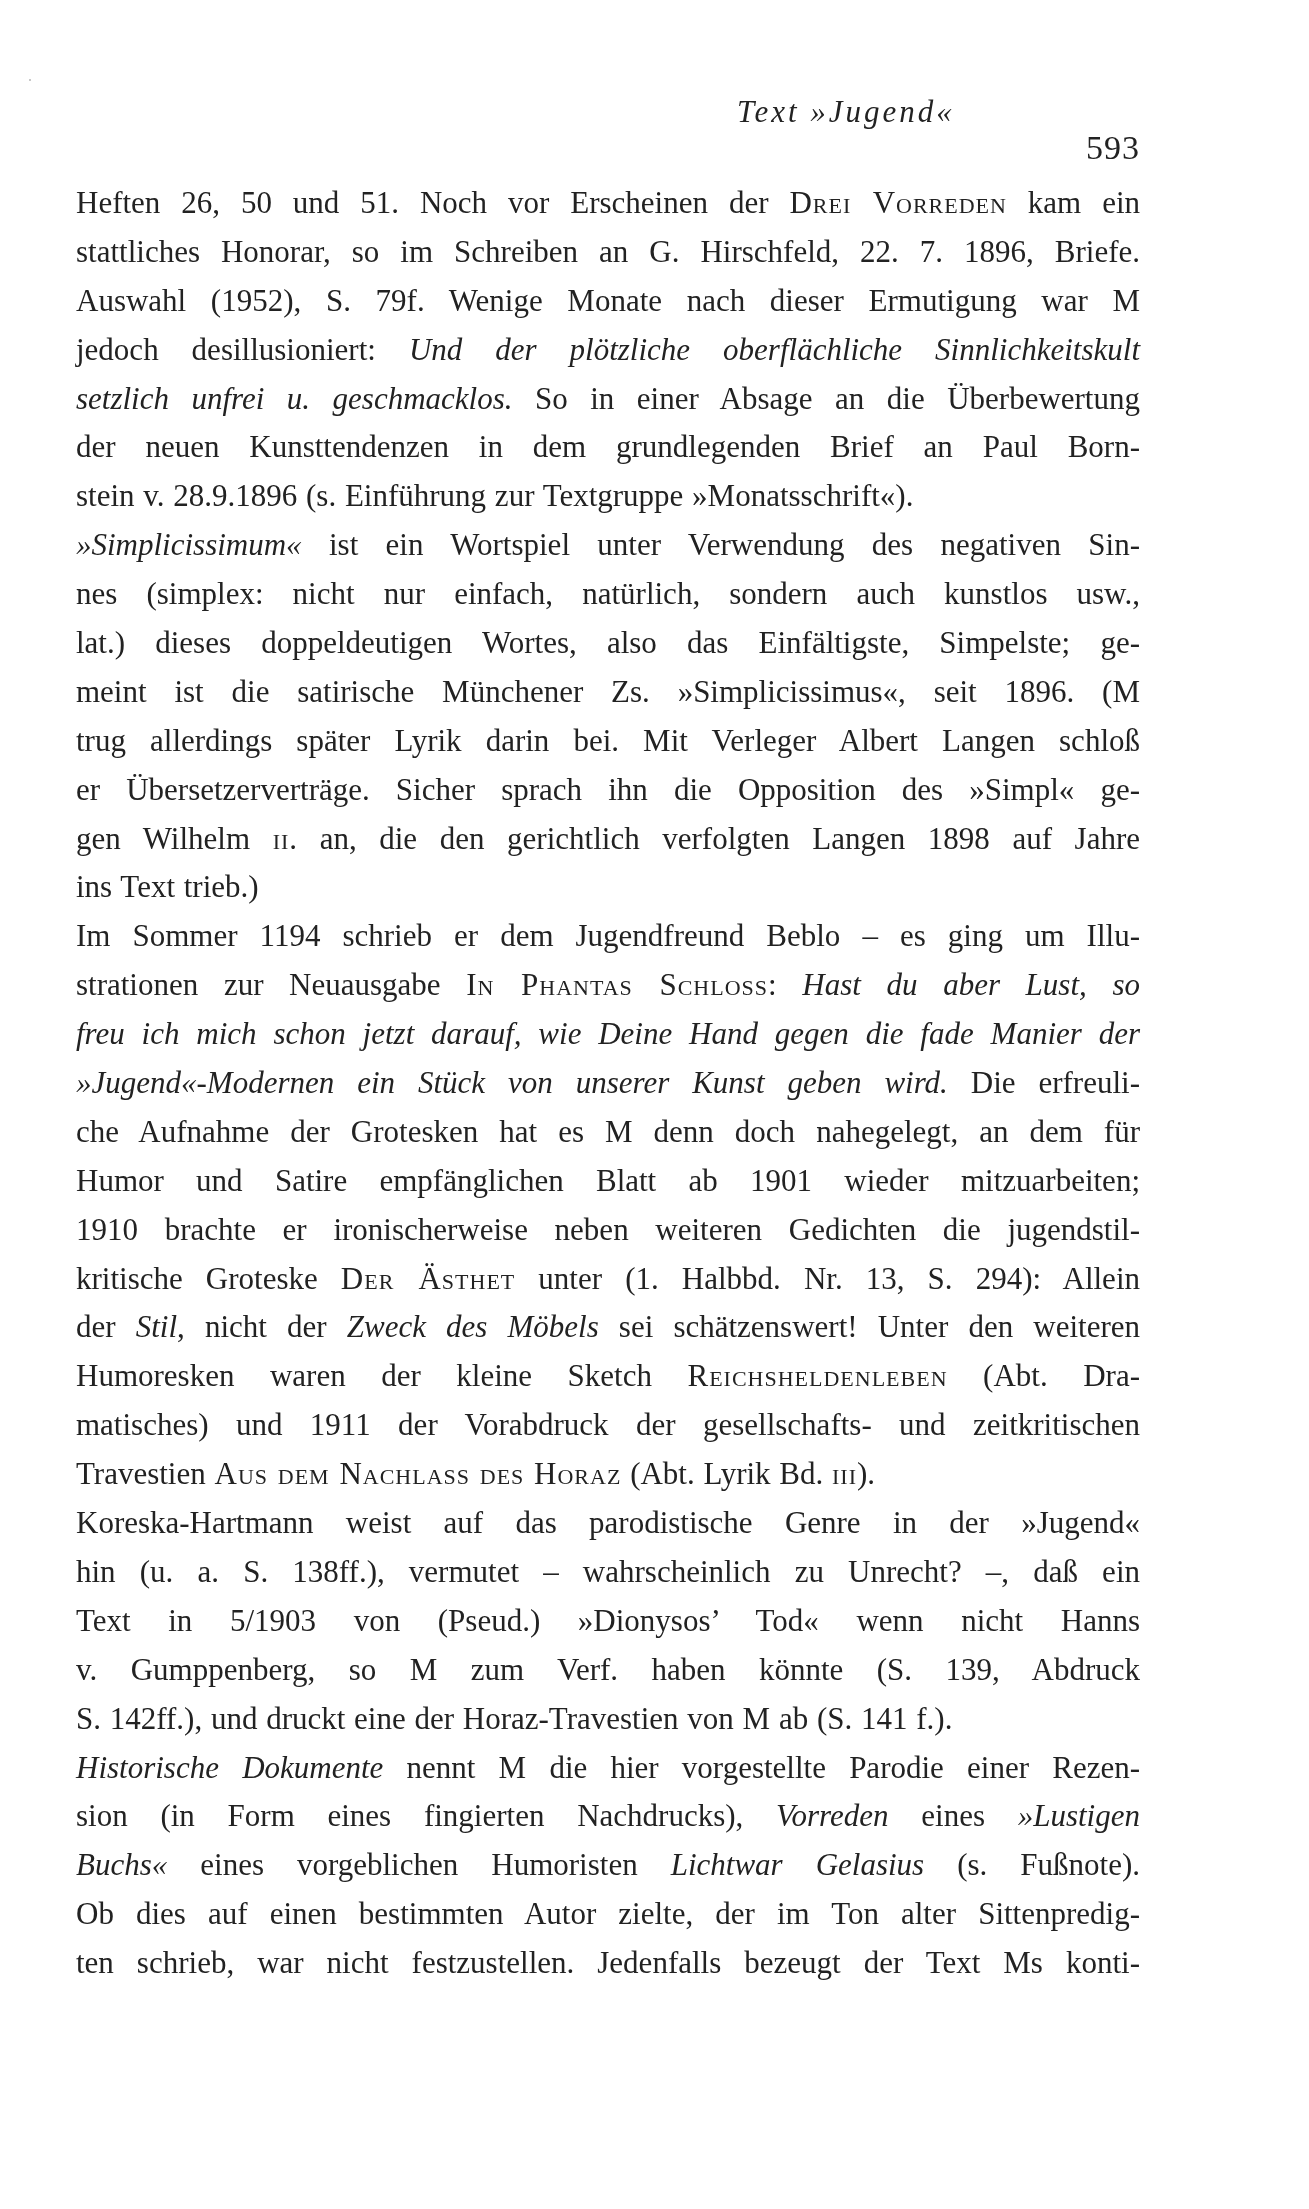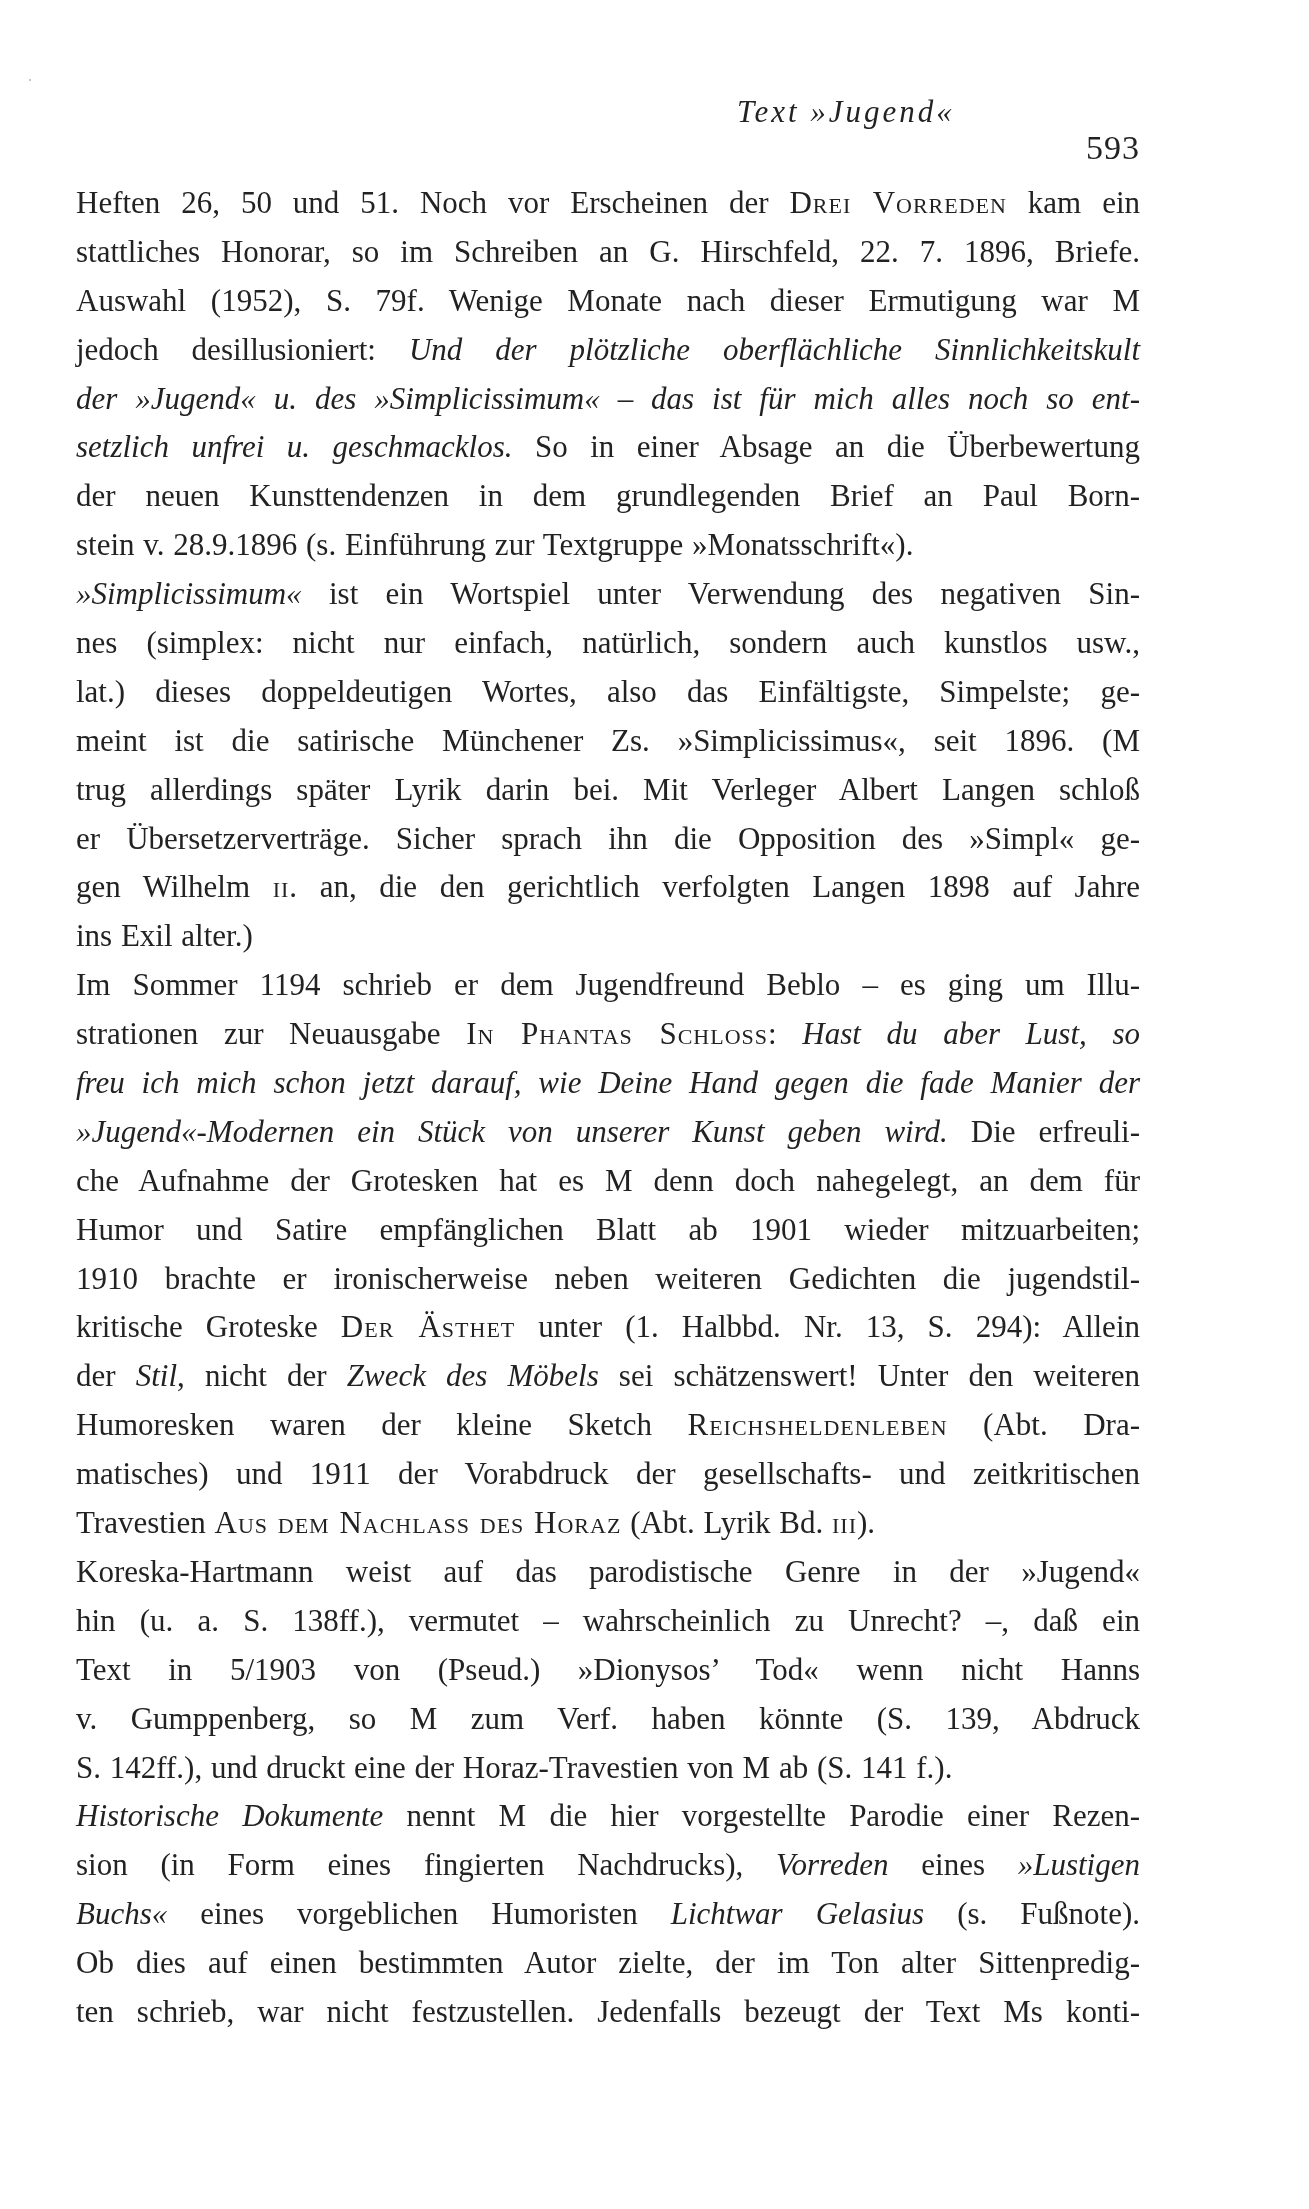--- a/index.html
+++ b/index.html
@@ -91,32 +91,31 @@
   <div class="running-head">
     <span class="running-title">Text »Jugend«</span>
     <span class="page-number">593</span>
   </div>
 
   <div class="body-text" id="body-text">
       <div class="line" style="white-space: normal;"><span class="seg-r">Heften 26, 50 und 51. Noch vor Erscheinen der </span><span class="seg-sc">Drei Vorreden</span><span class="seg-r"> kam ein</span></div>
       <div class="line" style="white-space: normal;"><span class="seg-r">stattliches Honorar, so im Schreiben an G. Hirschfeld, 22. 7. 1896, Briefe.</span></div>
       <div class="line" style="white-space: normal;"><span class="seg-r">Auswahl (1952), S. 79f. Wenige Monate nach dieser Ermutigung war M</span></div>
       <div class="line" style="white-space: normal; letter-spacing: 0px;"><span class="seg-r">jedoch desillusioniert: </span><span class="seg-i">Und der plötzliche oberflächliche Sinnlichkeitskult</span></div>
-      <div class="line" style="white-space: normal;"><span class="seg-i">der »Jugend« u. des »Simplicissimum« – das ist für mich alles noch so ent-</span></div>
       <div class="line" style="white-space: normal;"><span class="seg-i">setzlich unfrei u. geschmacklos.</span><span class="seg-r"> So in einer Absage an die Überbewertung</span></div>
       <div class="line" style="white-space: normal;"><span class="seg-r">der neuen Kunsttendenzen in dem grundlegenden Brief an Paul Born-</span></div>
       <div class="line last" style="white-space: nowrap;"><span class="seg-r">stein v. 28.9.1896 (s. Einführung zur Textgruppe »Monatsschrift«).</span></div>
       <div class="line" style="white-space: normal;"><span class="seg-i">»Simplicissimum«</span><span class="seg-r"> ist ein Wortspiel unter Verwendung des negativen Sin-</span></div>
       <div class="line" style="white-space: normal;"><span class="seg-r">nes (simplex: nicht nur einfach, natürlich, sondern auch kunstlos usw.,</span></div>
       <div class="line" style="white-space: normal;"><span class="seg-r">lat.) dieses doppeldeutigen Wortes, also das Einfältigste, Simpelste; ge-</span></div>
       <div class="line" style="white-space: normal;"><span class="seg-r">meint ist die satirische Münchener Zs. »Simplicissimus«, seit 1896. (M</span></div>
       <div class="line" style="white-space: normal;"><span class="seg-r">trug allerdings später Lyrik darin bei. Mit Verleger Albert Langen schloß</span></div>
       <div class="line" style="white-space: normal;"><span class="seg-r">er Übersetzerverträge. Sicher sprach ihn die Opposition des »Simpl« ge-</span></div>
       <div class="line" style="white-space: normal;"><span class="seg-r">gen Wilhelm </span><span class="seg-sc">ii</span><span class="seg-r">.</span><span class="seg-r"> an, die den gerichtlich verfolgten Langen 1898 auf Jahre</span></div>
-      <div class="line last" style="white-space: nowrap;"><span class="seg-r">ins Exil alter.)</span></div>
+      <div class="line last" style="white-space: nowrap;"><span class="seg-r">ins Text trieb.)</span></div>
       <div class="line" style="white-space: normal;"><span class="seg-r">Im Sommer 1194 schrieb er dem Jugendfreund Beblo – es ging um Illu-</span></div>
       <div class="line" style="white-space: normal;"><span class="seg-r">strationen zur Neuausgabe </span><span class="seg-sc">In Phantas Schloss</span><span class="seg-r">: </span><span class="seg-i">Hast du aber Lust, so</span></div>
       <div class="line" style="white-space: normal;"><span class="seg-i">freu ich mich schon jetzt darauf, wie Deine Hand gegen die fade Manier der</span></div>
       <div class="line" style="white-space: normal;"><span class="seg-i">»Jugend«-Modernen ein Stück von unserer Kunst geben wird.</span><span class="seg-r"> Die erfreuli-</span></div>
       <div class="line" style="white-space: normal;"><span class="seg-r">che Aufnahme der Grotesken hat es M denn doch nahegelegt, an dem für</span></div>
       <div class="line" style="white-space: normal;"><span class="seg-r">Humor und Satire empfänglichen Blatt ab 1901 wieder mitzuarbeiten;</span></div>
       <div class="line" style="white-space: normal;"><span class="seg-r">1910 brachte er ironischerweise neben weiteren Gedichten die jugendstil-</span></div>
       <div class="line" style="white-space: normal;"><span class="seg-r">kritische Groteske </span><span class="seg-sc">Der Ästhet</span><span class="seg-r"> unter (1. Halbbd. Nr. 13, S. 294): Allein</span></div>
       <div class="line" style="white-space: normal;"><span class="seg-r">der </span><span class="seg-i">Stil</span><span class="seg-r">, nicht der </span><span class="seg-i">Zweck des Möbels</span><span class="seg-r"> sei schätzenswert! Unter den weiteren</span></div>
       <div class="line" style="white-space: normal;"><span class="seg-r">Humoresken waren der kleine Sketch </span><span class="seg-sc">Reichsheldenleben</span><span class="seg-r"> (Abt. Dra-</span></div>

